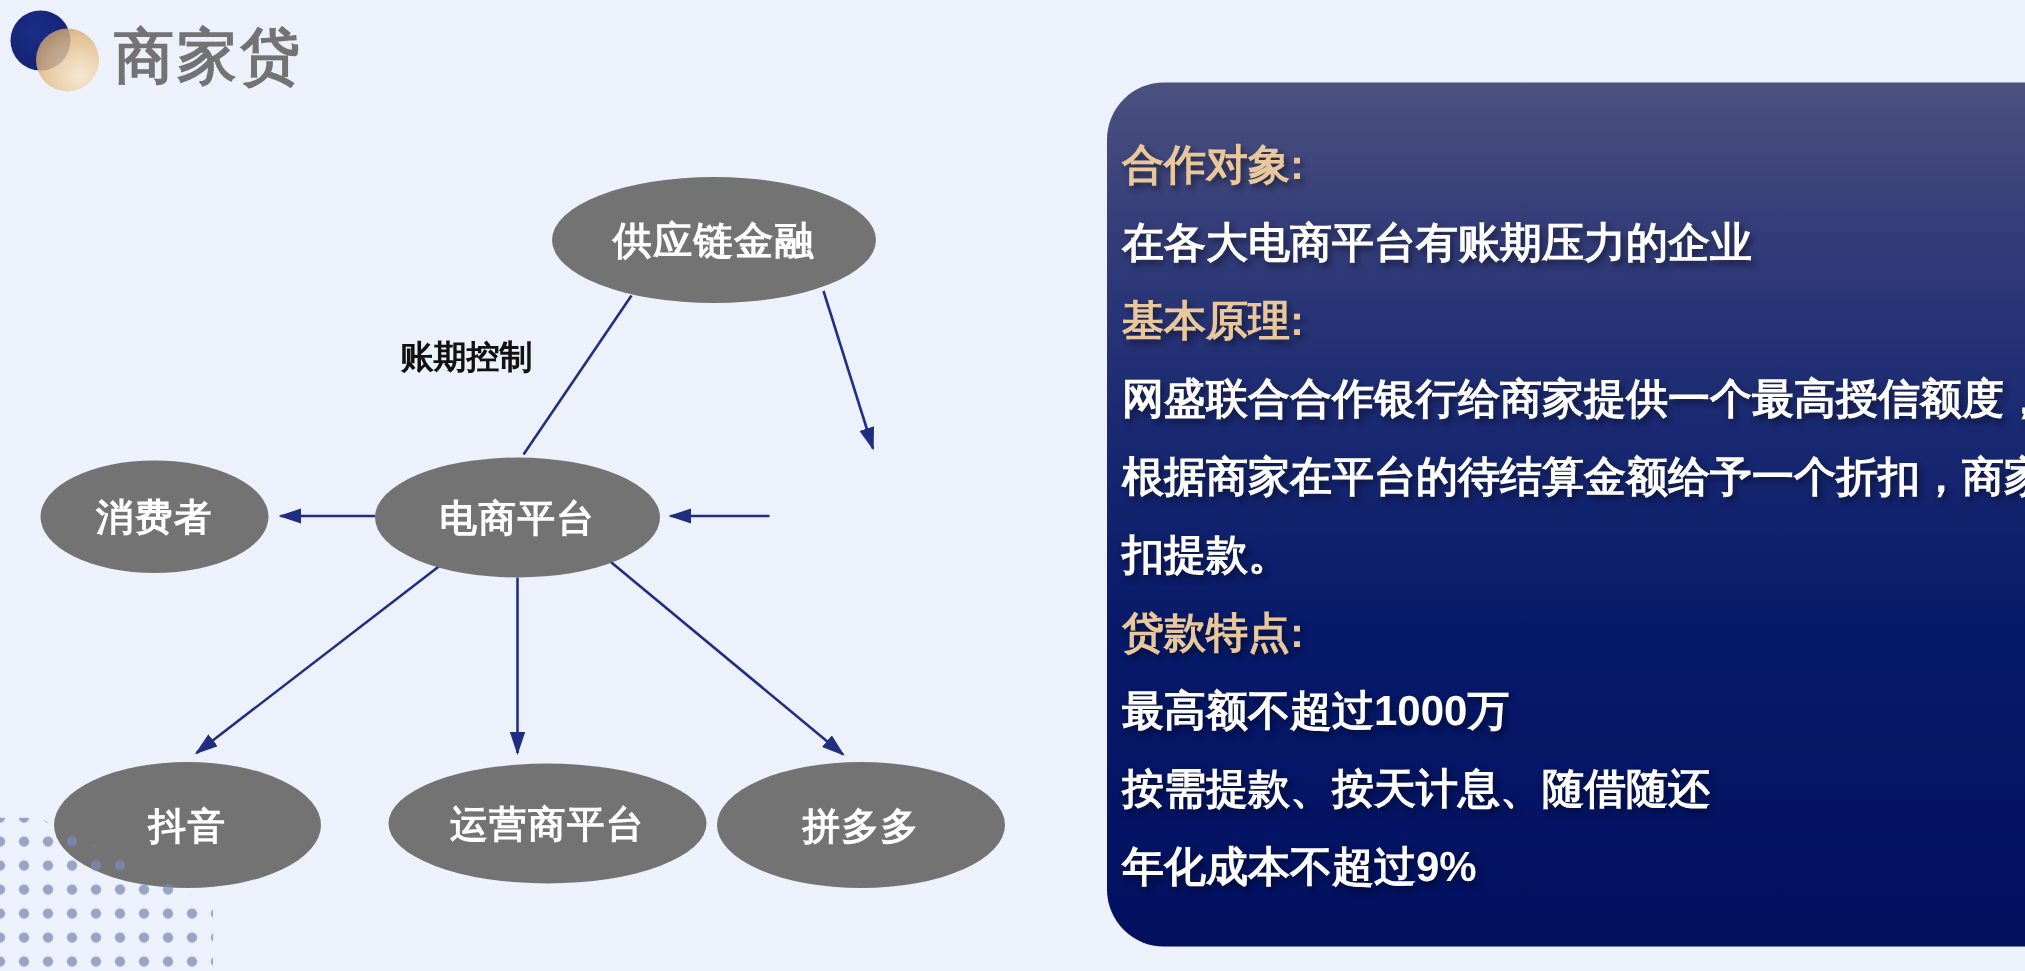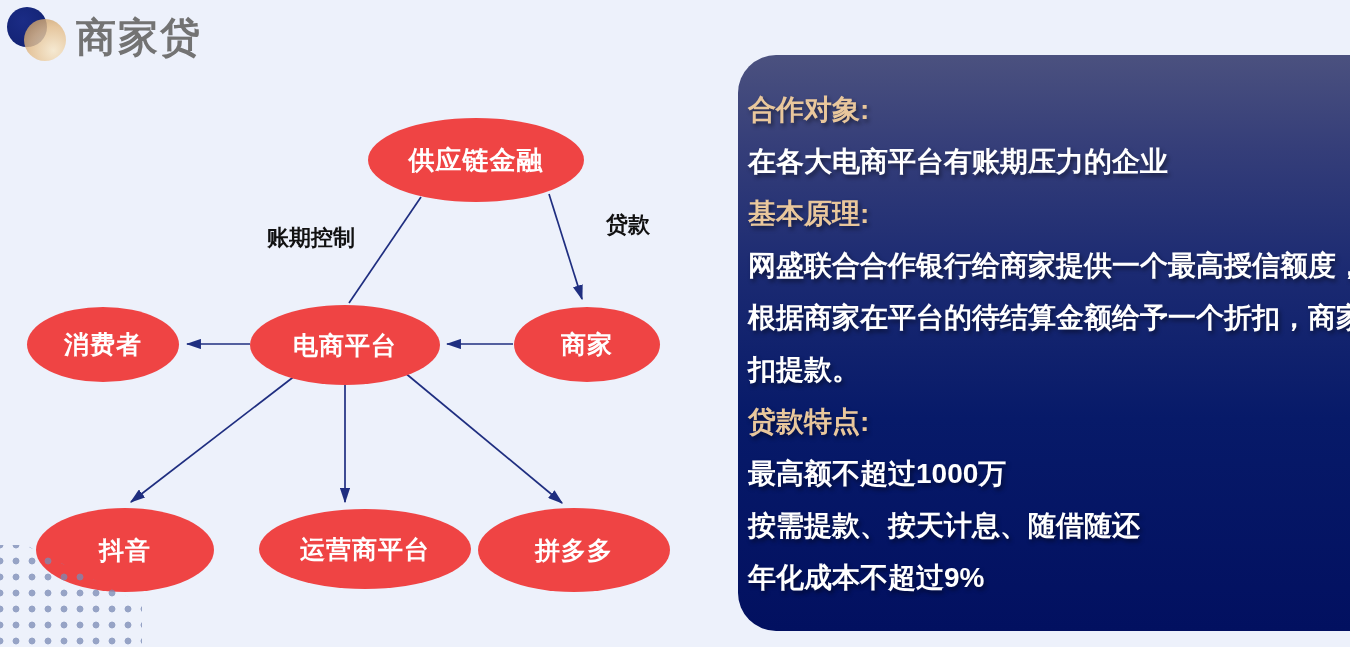--- a/index.html
+++ b/index.html
@@ -32,21 +32,21 @@
   .page-title {
     position: absolute; left: 76px; top: 10px;
     font-size: 40px; font-weight: 900; color: #737373; letter-spacing: 2px;
   }
 
   
   .diagram { position: absolute; left: 0; top: 0; width: 740px; height: 647px; }
   .edges { position: absolute; left: 0; top: 0; }
   .node {
     position: absolute;
-    background: #ef4444;
+    background: #737373;
     border-radius: 50%;
     display: flex; align-items: center; justify-content: center;
     color: #ffffff; font-weight: 700; font-size: 25px; letter-spacing: 1px;
     text-align: center;
   }
   .node.top { font-size: 26px; }
   .edge-label {
     position: absolute;
     color: #111111; font-weight: 700; font-size: 22px;
     text-align: center; line-height: 28px;
@@ -106,36 +106,32 @@
 
     <div class="node top" style="left:368px; top:118px; width:216px; height:84px;">
       <span>供应链金融</span>
     </div>
     <div class="node" style="left:27px; top:307px; width:152px; height:75px;justify-content:center;">
       <span>消费者</span>
     </div>
     <div class="node" style="left:250px; top:305px; width:190px; height:80px;">
       <span>电商平台</span>
     </div>
-    <div class="node" style="left:514px; top:307px; width:146px; height:75px;">
-      <span>商家</span>
-    </div>
     <div class="node" style="left:36px; top:508px; width:178px; height:84px;">
       <span>抖音</span>
     </div>
     <div class="node" style="left:259px; top:509px; width:212px; height:80px;">
       <span>运营商平台</span>
     </div>
     <div class="node" style="left:478px; top:508px; width:192px; height:84px;">
       <span>拼多多</span>
     </div>
 
     <div class="edge-label" style="left:253px; top:224px; width:116px;">账期控制</div>
     <div class="edge-label" style="left:563px; top:211px; width:130px;">
-      <div>贷款</div>
     </div>
   </div>
 
   <aside class="panel">
     <div class="heading">合作对象:</div>
     <div class="body">在各大电商平台有账期压力的企业</div>
     <div class="heading">基本原理:</div>
     <div class="body">网盛联合合作银行给商家提供一个最高授信额度，然后根据商家在平台的待结算金额给予一个折扣，商家按折扣提款。</div>
     <div class="heading">贷款特点:</div>
     <div class="body">最高额不超过1000万</div>

